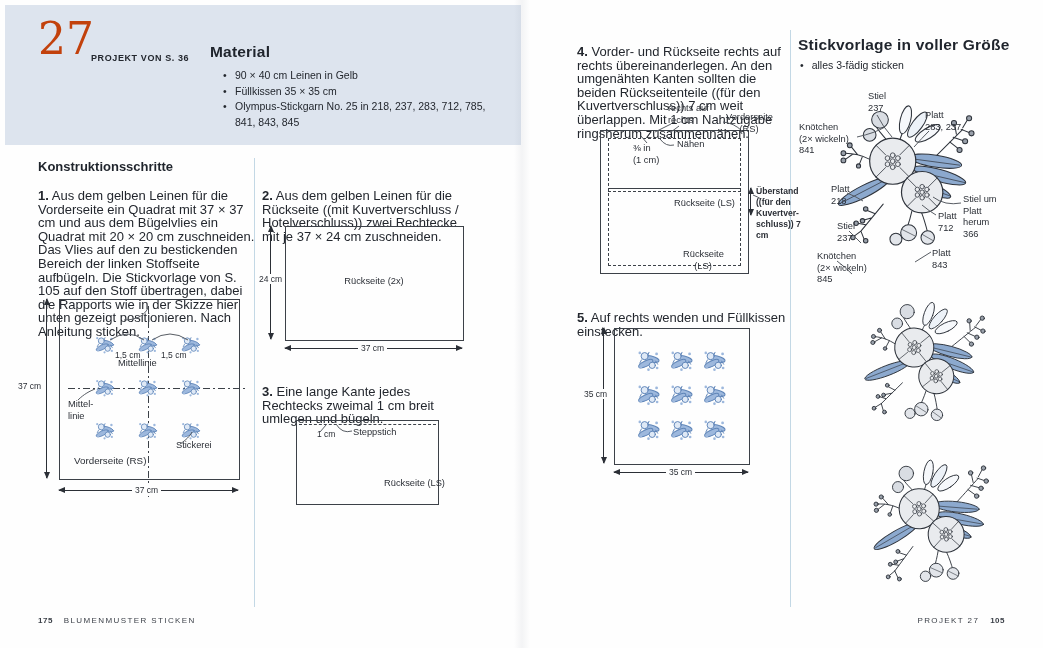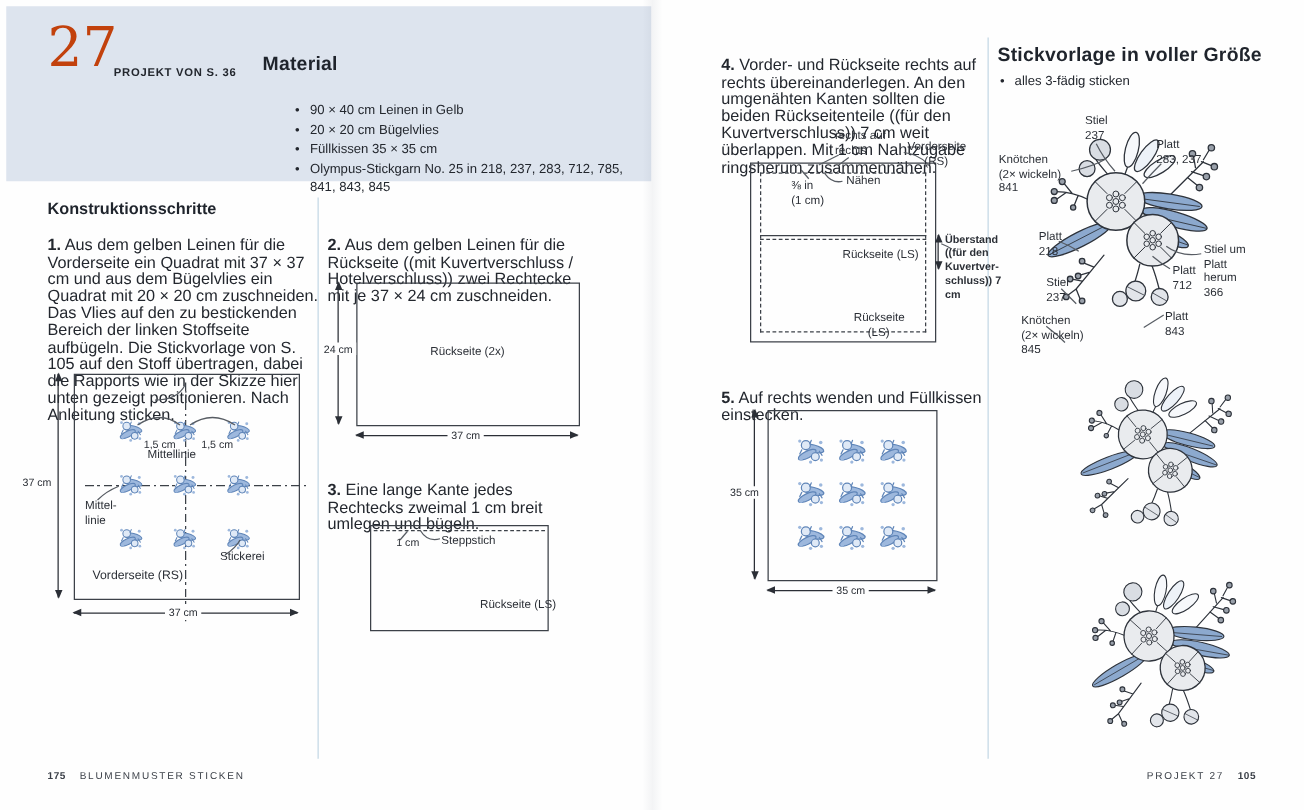--- a/index.html
+++ b/index.html
@@ -28,21 +28,21 @@
   .dimh::before{left:-1px;border-right:7px solid #2b2f36;}
   .dimh::after{right:-1px;border-left:7px solid #2b2f36;}
   
   .dashdot-v{position:absolute;width:1px;background:repeating-linear-gradient(180deg,#3c4148 0 7px,transparent 7px 10px,#3c4148 10px 12px,transparent 12px 15px);}
   .dashdot-h{position:absolute;height:1px;background:repeating-linear-gradient(90deg,#3c4148 0 7px,transparent 7px 10px,#3c4148 10px 12px,transparent 12px 15px);}
   .dash-h{position:absolute;height:0;border-top:1px dashed #3c4148;}
   .dash-rect{position:absolute;border:1px dashed #3c4148;}
   .flower-grid{position:absolute;display:grid;grid-template-columns:repeat(3,1fr);grid-template-rows:repeat(3,1fr);justify-items:center;align-items:center;}
   .leadersvg{position:absolute;pointer-events:none;}
   .leadersvg path,.leadersvg line{stroke:#575c63;stroke-width:1;fill:none;}
-  ul.mats{margin:13px;padding:0;list-style:none;font-size:10.5px;line-height:15.5px;color:#23272e;}
+  ul.mats{margin:0;padding:0;list-style:none;font-size:10.5px;line-height:15.5px;color:#23272e;}
   ul.mats li{position:relative;padding-left:13px;}
   ul.mats li::before{content:"•";position:absolute;left:1px;top:0;}
   .footer{position:absolute;font-size:8px;letter-spacing:1.4px;color:#3a3f47;}
   .footer b{font-weight:700;letter-spacing:.5px;}
   .bullet-note{position:absolute;font-size:10.5px;color:#23272e;}
   .bullet-note::before{content:"•";margin-right:8px;}
 </style>
 </head>
 <body>
 
@@ -130,21 +130,20 @@
 <div class="abs" style="left:5px;top:5px;width:516px;height:140px;background:#dde4ee;"></div>
 
 <div class="abs" style="left:38px;top:16px;font-family:'DejaVu Serif',serif;font-size:44px;line-height:46px;color:#c2410c;">27</div>
 
 <div class="abs" style="left:91px;top:53px;font-size:9px;font-weight:700;letter-spacing:.6px;color:#23272e;">PROJEKT VON S. 36</div>
 
 <div class="h1" style="left:210px;top:43px;">Material</div>
 
 <ul class="mats abs" style="left:222px;top:68px;width:268px;">
   <li>90 × 40 cm Leinen in Gelb</li>
-  <li>20 × 20 cm Bügelvlies</li>
   <li>Füllkissen 35 × 35 cm</li>
   <li>Olympus-Stickgarn No. 25 in 218, 237, 283, 712, 785, 841, 843, 845</li>
 </ul>
 
 <div class="abs" style="left:254px;top:158px;width:1px;height:449px;background:#c3d8e5;"></div>
 <div class="abs" style="left:790px;top:30px;width:1px;height:577px;background:#c3d8e5;"></div>
 <div class="abs" style="left:514px;top:0;width:16px;height:648px;background:linear-gradient(90deg,rgba(100,110,130,0) 0%,rgba(100,110,130,.07) 50%,rgba(100,110,130,0) 100%);"></div>
 
 <div class="h2" style="left:38px;top:159px;">Konstruktionsschritte</div>
 

